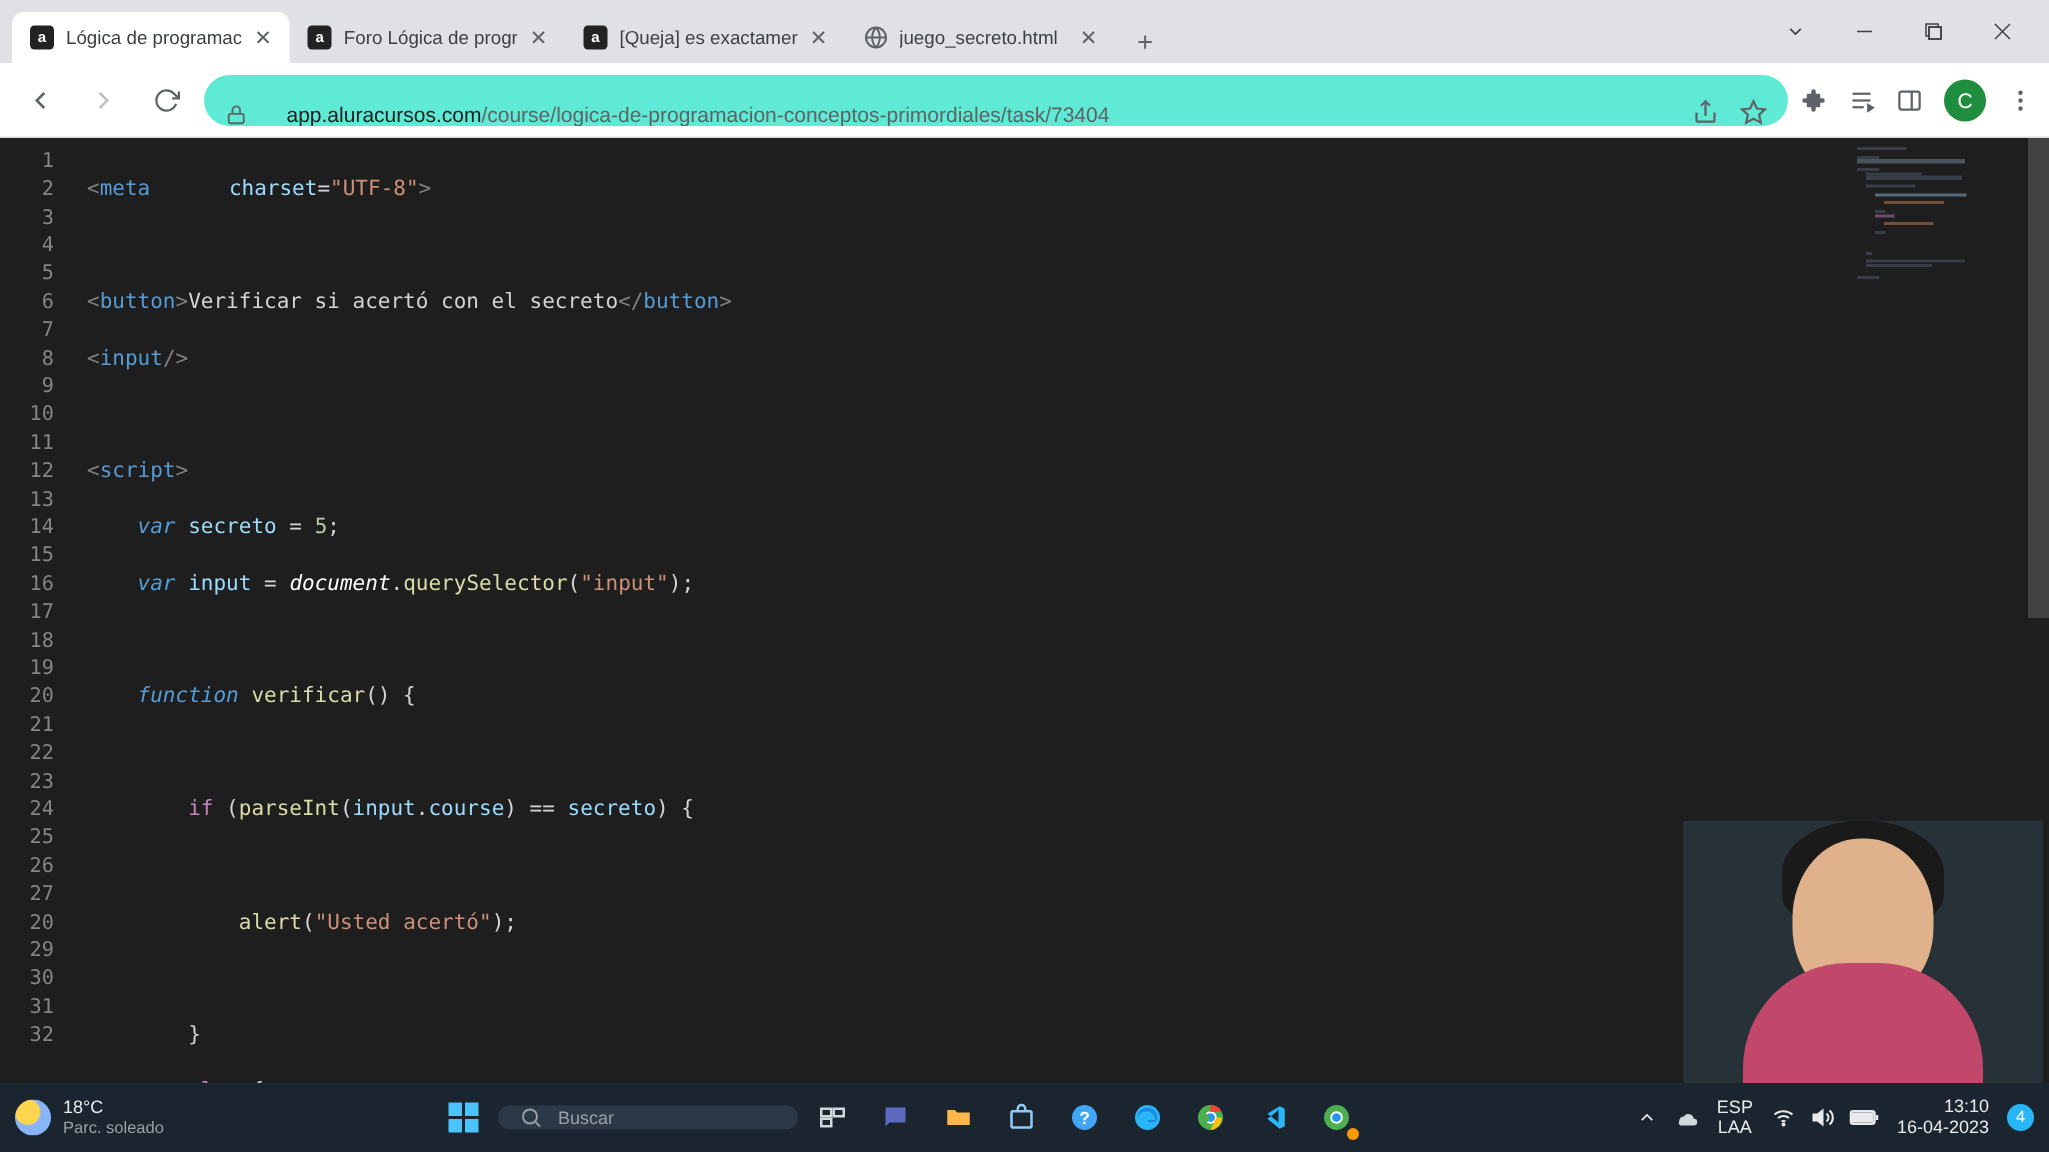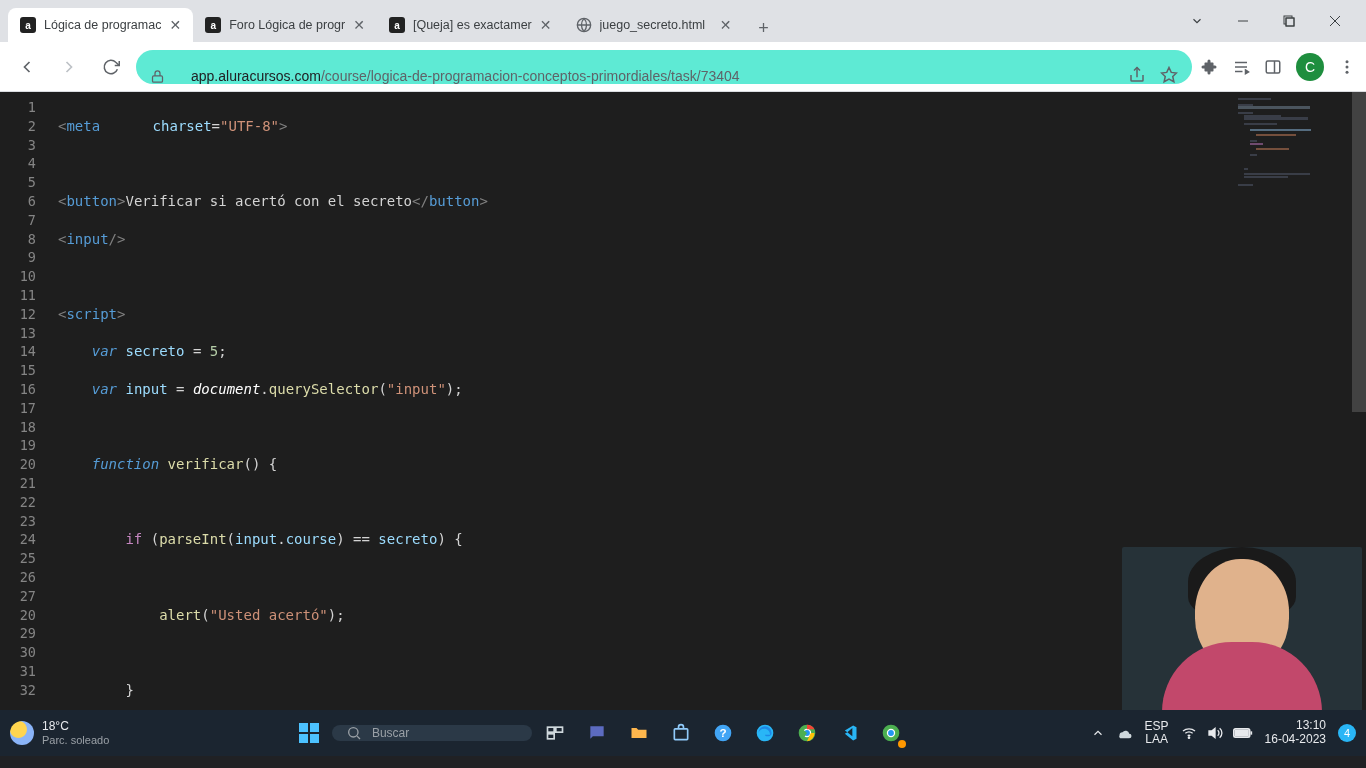--- a/index.html
+++ b/index.html
@@ -250,21 +250,21 @@
   left:50%; top:0;
   transform:translateX(-50%);
   width:108px;height:70px;
   background:#1a1a1a;
   border-radius:52% 52% 30% 30%;
 }
 
 
 .taskbar {
   position:absolute;
-  bottom:12px;left:0;right:0;
+  bottom:0;left:0;right:0;
   height:46px;
   background:#1b2530;
   display:flex;
   align-items:center;
   padding:0 10px;
   gap:6px;
   color:#e8eaed;
   font-size:12px;
 }
 .weather { display:flex; align-items:center; gap:8px; margin-right:auto; }

